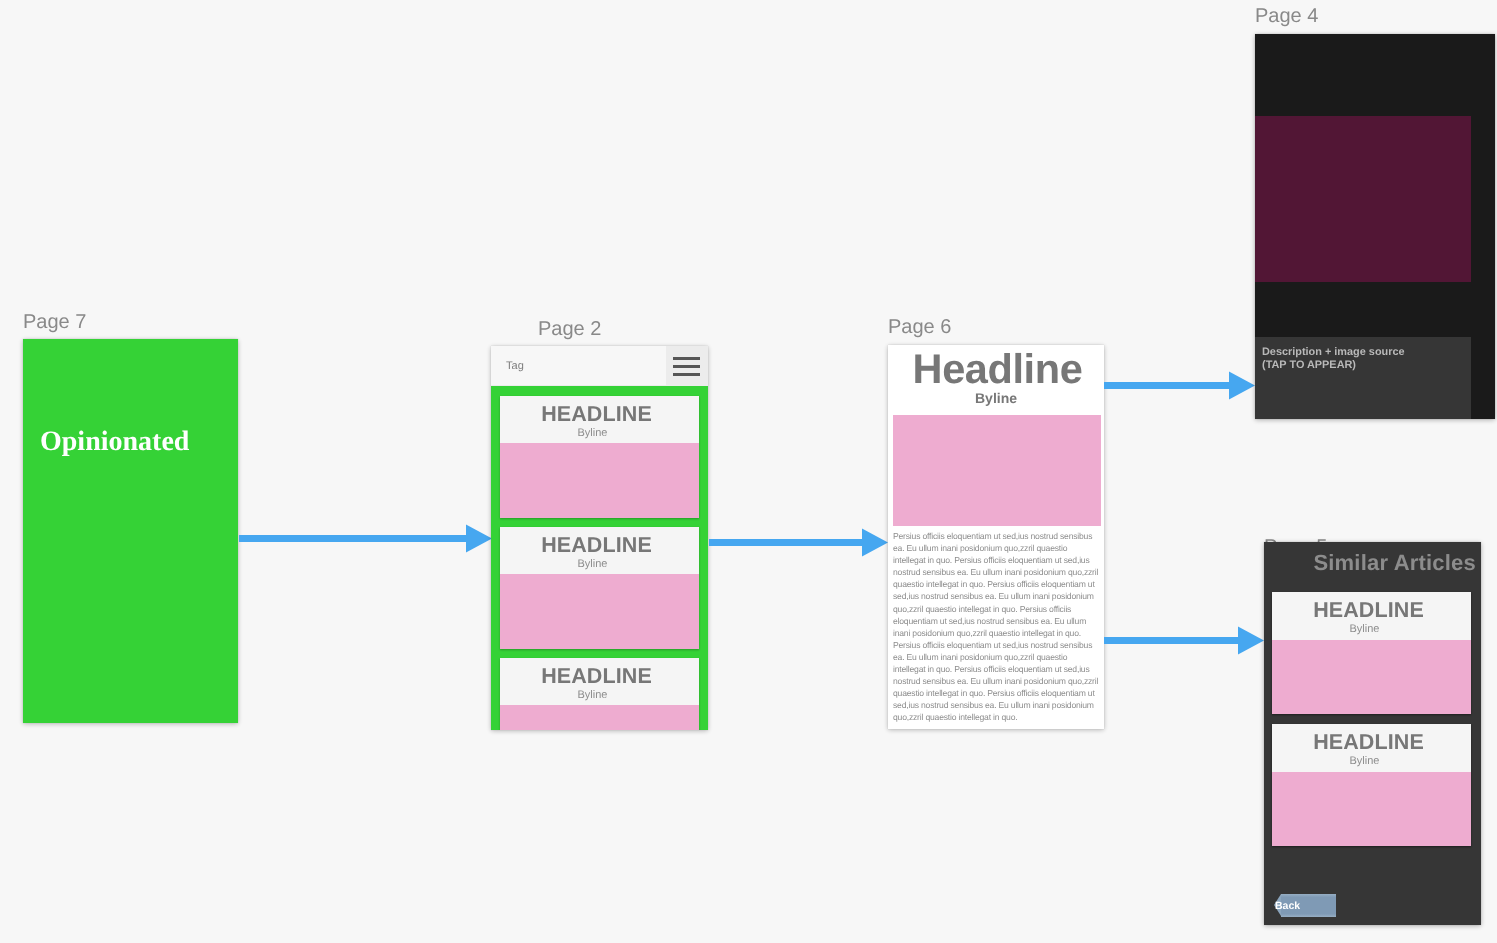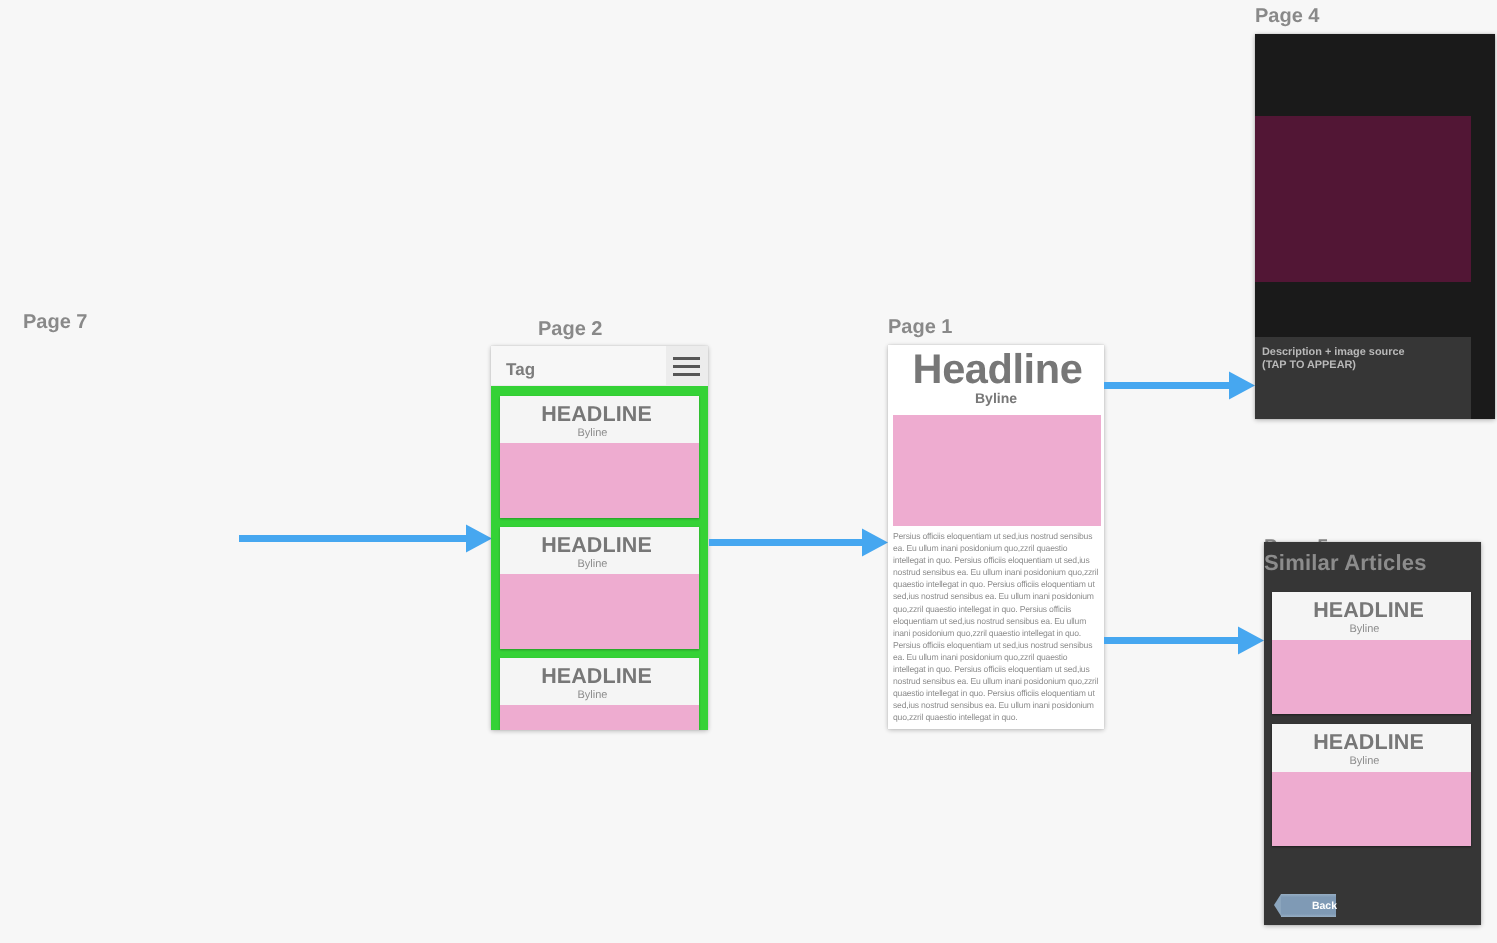--- a/index.html
+++ b/index.html
@@ -15,21 +15,20 @@
   }
   .canvas{position:absolute;left:0;top:0;width:1497px;height:943px;
     will-change:opacity;opacity:0.999;}
 
   .page-label{
     position:absolute;
     font-size:20px;
     line-height:20px;
     color:#898989;
     white-space:nowrap;
-    font-weight:bold;
   }
 
   .frame{
     position:absolute;
     box-sizing:border-box;
     overflow:hidden;
   }
 
   
   #frame1{
@@ -55,21 +54,21 @@
     box-shadow:0 1px 5px rgba(0,0,0,0.26), 0 0 1px rgba(0,0,0,0.20);
   }
   #frame2 .topbar{
     position:absolute;left:0;top:0;width:217px;height:40px;
     background:#f7f7f7;
     border-bottom:1px solid #ececec;
     box-sizing:border-box;
   }
   #frame2 .topbar .tag{
     position:absolute;left:15px;top:14px;
-    font-size:17px;font-weight:bold;color:#7d7d7d;
+    font-size:11px;font-weight:normal;color:#7d7d7d;
     letter-spacing:0.1px;
   }
   #frame2 .hamburger{
     position:absolute;right:0;top:0;width:42px;height:39px;
     background:#ececec;
   }
   #frame2 .hamburger i{
     position:absolute;left:7px;width:27px;height:3px;background:#565656;display:block;
   }
   #frame2 .hamburger i:nth-child(1){top:11px;}
@@ -158,21 +157,21 @@
   }
 
   
   #frame5{
     left:1264px;top:542px;width:217px;height:383px;
     background:#363636;
     box-shadow:0 1px 5px rgba(0,0,0,0.30), 0 0 1px rgba(0,0,0,0.22);
   }
   #frame5 .sa-title{
     position:absolute;left:0;right:5px;top:8px;
-    text-align:left;
+    text-align:right;
     font-size:22px;font-weight:bold;color:#8c8c8c;line-height:26px;
     letter-spacing:0.2px;
   }
   #frame5 .card{
     left:8px;width:199px;height:122px;
     box-shadow:0 1px 2px rgba(0,0,0,0.45);
   }
   #frame5 .card .ch{padding-top:8px;height:40px;}
   #frame5 .card .img{top:48px;}
   #frame5 .card1{top:50px;}
@@ -187,34 +186,37 @@
   #frame5 .backbtn .bk-tip{
     position:absolute;left:0;top:0;width:0;height:0;
     border-top:11.5px solid transparent;
     border-bottom:11.5px solid transparent;
     border-right:7px solid #8ba5bd;
   }
   #frame5 .backlbl{
     position:absolute;left:-6px;top:0;width:62px;height:23px;
     color:#ffffff;
     font-size:10.5px;font-weight:bold;
-    text-align:right;
+    text-align:left;
     line-height:24px;
   }
 
   
   .arrow{position:absolute;}
   .arrow svg{display:block;overflow:visible;}
 </style>
 </head>
 <body>
 
 <div class="canvas">
 
   <div class="page-label" style="left:23px;top:312px;">Page 7</div>
+  <div class="frame" id="frame1">
+    <div class="brand">Opinionated</div>
+  </div>
 
   <div class="arrow" style="left:239px;top:524px;">
     <svg width="253" height="29" viewBox="0 0 253 29">
       <path d="M0 11 H227 V0.5 L253 14.5 L227 28.5 V18 H0 Z" fill="#46a7f0"></path>
     </svg>
   </div>
 
   <div class="page-label" style="left:491px;top:319px;margin-left:47px;">Page 2</div>
   <div class="frame" id="frame2">
     <div class="topbar">
@@ -247,21 +249,21 @@
       <div class="img"></div>
     </div>
   </div>
 
   <div class="arrow" style="left:709px;top:528px;">
     <svg width="179" height="29" viewBox="0 0 179 29">
       <path d="M0 11 H153 V0.5 L179 14.5 L153 28.5 V18 H0 Z" fill="#46a7f0"></path>
     </svg>
   </div>
 
-  <div class="page-label" style="left:888px;top:317px;">Page 1</div>
+  <div class="page-label" style="left:888px;top:317px;">Page 6</div>
   <div class="frame" id="frame3">
     <div class="a-headline">Headline</div>
     <div class="a-byline">Byline</div>
     <div class="a-img"></div>
     <div class="a-body">Persius officiis eloquentiam ut sed,ius nostrud sensibus ea. Eu ullum inani posidonium quo,zzril quaestio intellegat in quo. Persius officiis eloquentiam ut sed,ius nostrud sensibus ea. Eu ullum inani posidonium quo,zzril quaestio intellegat in quo. Persius officiis eloquentiam ut sed,ius nostrud sensibus ea. Eu ullum inani posidonium quo,zzril quaestio intellegat in quo. Persius officiis eloquentiam ut sed,ius nostrud sensibus ea. Eu ullum inani posidonium quo,zzril quaestio intellegat in quo. Persius officiis eloquentiam ut sed,ius nostrud sensibus ea. Eu ullum inani posidonium quo,zzril quaestio intellegat in quo. Persius officiis eloquentiam ut sed,ius nostrud sensibus ea. Eu ullum inani posidonium quo,zzril quaestio intellegat in quo. Persius officiis eloquentiam ut sed,ius nostrud sensibus ea. Eu ullum inani posidonium quo,zzril quaestio intellegat in quo.</div>
   </div>
 
   <div class="arrow" style="left:1104px;top:371px;">
     <svg width="151" height="29" viewBox="0 0 151 29">
       <path d="M0 11 H125 V0.5 L151 14.5 L125 28.5 V18 H0 Z" fill="#46a7f0"></path>

